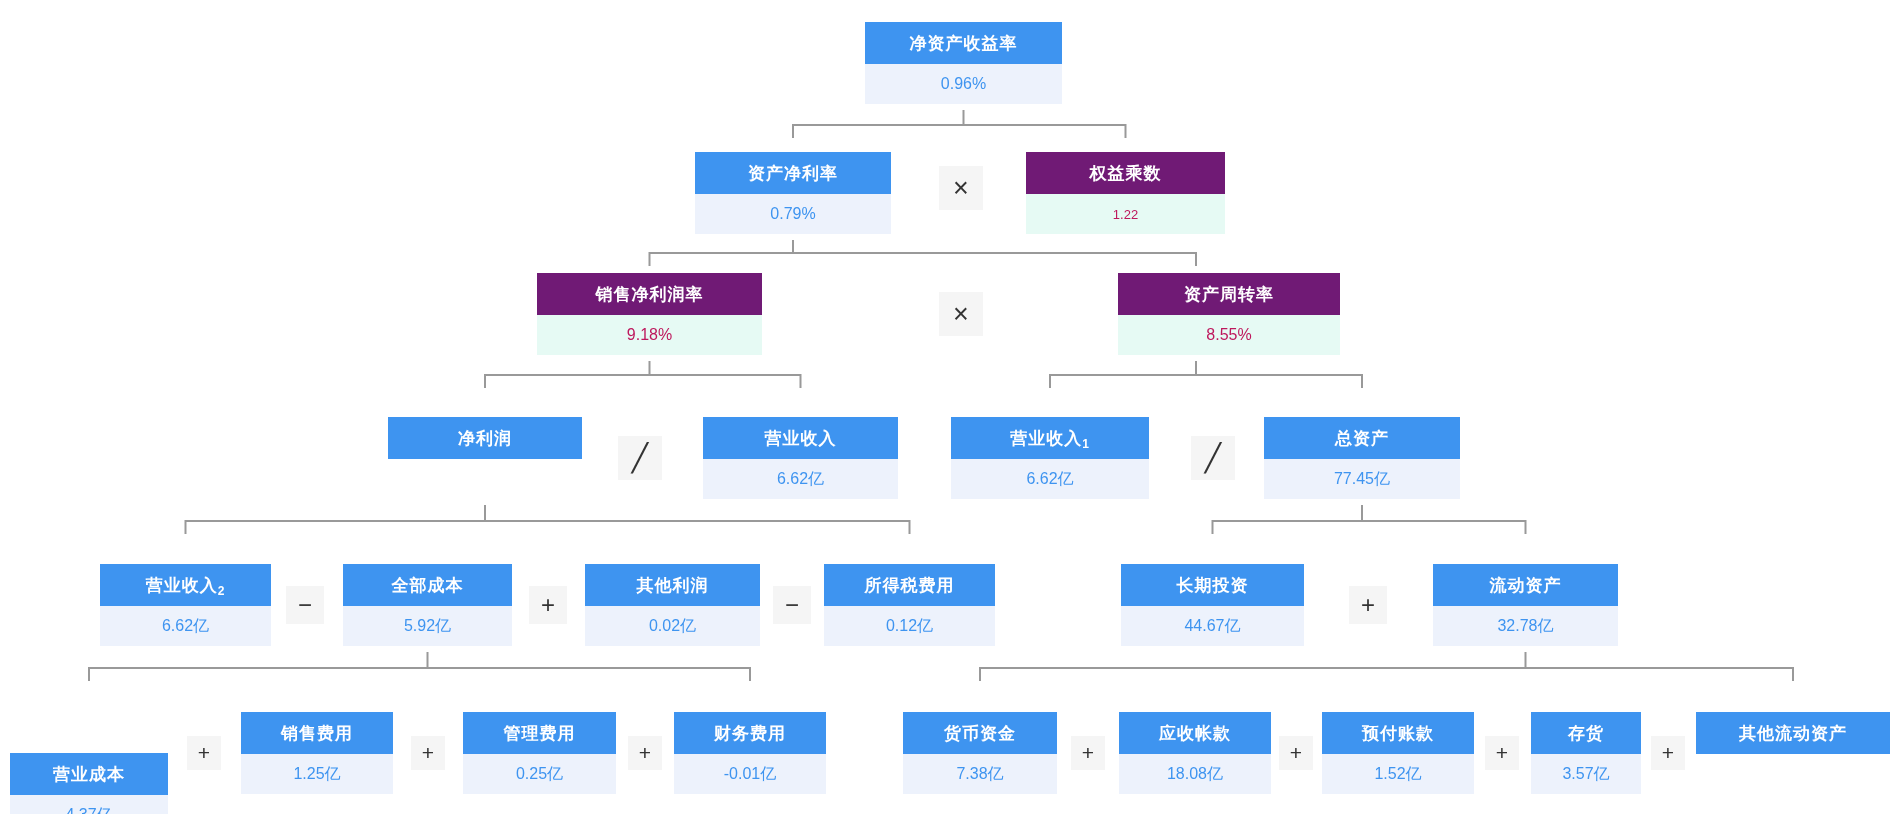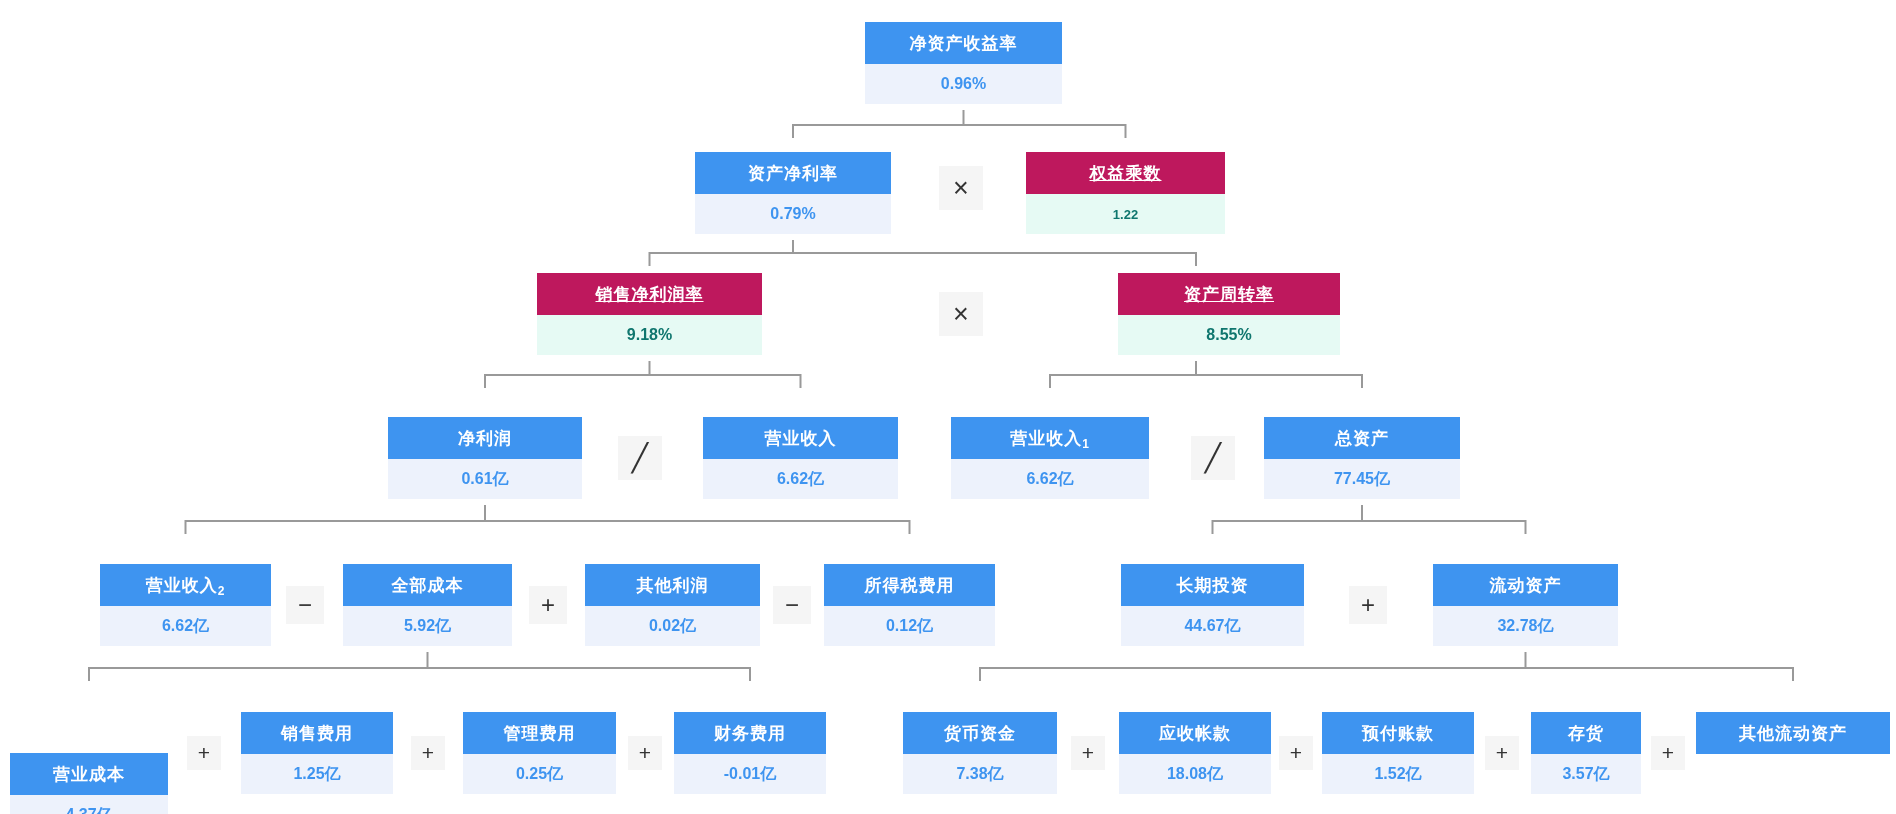--- a/index.html
+++ b/index.html
@@ -3,26 +3,26 @@
 <meta charset="utf-8">
 <style>
   html,body{margin:0;padding:0;background:#ffffff;}
   body{font-family:"Liberation Sans","DejaVu Sans",sans-serif;}
   #canvas{position:relative;width:1896px;height:814px;background:#ffffff;overflow:hidden;}
   #connectors{position:absolute;left:0;top:0;width:1896px;height:814px;pointer-events:none;}
   .node{position:absolute;height:70px;cursor:pointer;}
   .node .hdr{height:42px;display:flex;align-items:center;justify-content:center;
     color:#ffffff;font-size:17px;font-weight:bold;letter-spacing:1px;white-space:nowrap;}
   .node .val{height:40px;display:flex;align-items:center;justify-content:center;
-    font-size:16px;font-weight:bold;white-space:nowrap;}
+    font-size:16px;font-weight:normal;white-space:nowrap;}
   .node .suf{font-size:12px;font-weight:bold;align-self:flex-end;padding-bottom:8px;}
   .node.blue .hdr{background:#3e94f0;}
   .node.blue .val{background:#edf2fc;color:#3e94f0;}
-  .node.green .hdr{background:#be185d;text-decoration:underline;}
-  .node.green .val{background:#e6faf4;color:#0f766e;}
+  .node.green .hdr{background:#701a75;}
+  .node.green .val{background:#e6faf4;color:#be185d;}
   .val-sm{font-size:13px !important;}
   .op{position:absolute;background:#f5f5f5;color:#333333;display:flex;
     align-items:center;justify-content:center;font-weight:400;}
   .op.lg{width:44px;height:44px;font-size:27px;}
   .op.md{width:38px;height:38px;font-size:24px;}
   .op.sm{width:34px;height:34px;font-size:21px;}
 </style>
 </head>
 <body>
 
@@ -79,21 +79,20 @@
         <span class="suf"></span>
       </div>
     <div class="val">8.55%</div>
   </div>
 
   <div class="node blue" style="left:388px;top:417px;width:194px">
     <div class="hdr">
         <span>净利润</span>
         <span class="suf"></span>
       </div>
-    <div class="val">0.61亿</div>
   </div>
   <div class="op lg" style="left:618px;top:436px">╱</div>
   <div class="node blue" style="left:703px;top:417px;width:195px">
     <div class="hdr">
         <span>营业收入</span>
         <span class="suf"></span>
       </div>
     <div class="val">6.62亿</div>
   </div>
   <div class="node blue" style="left:951px;top:417px;width:198px">

